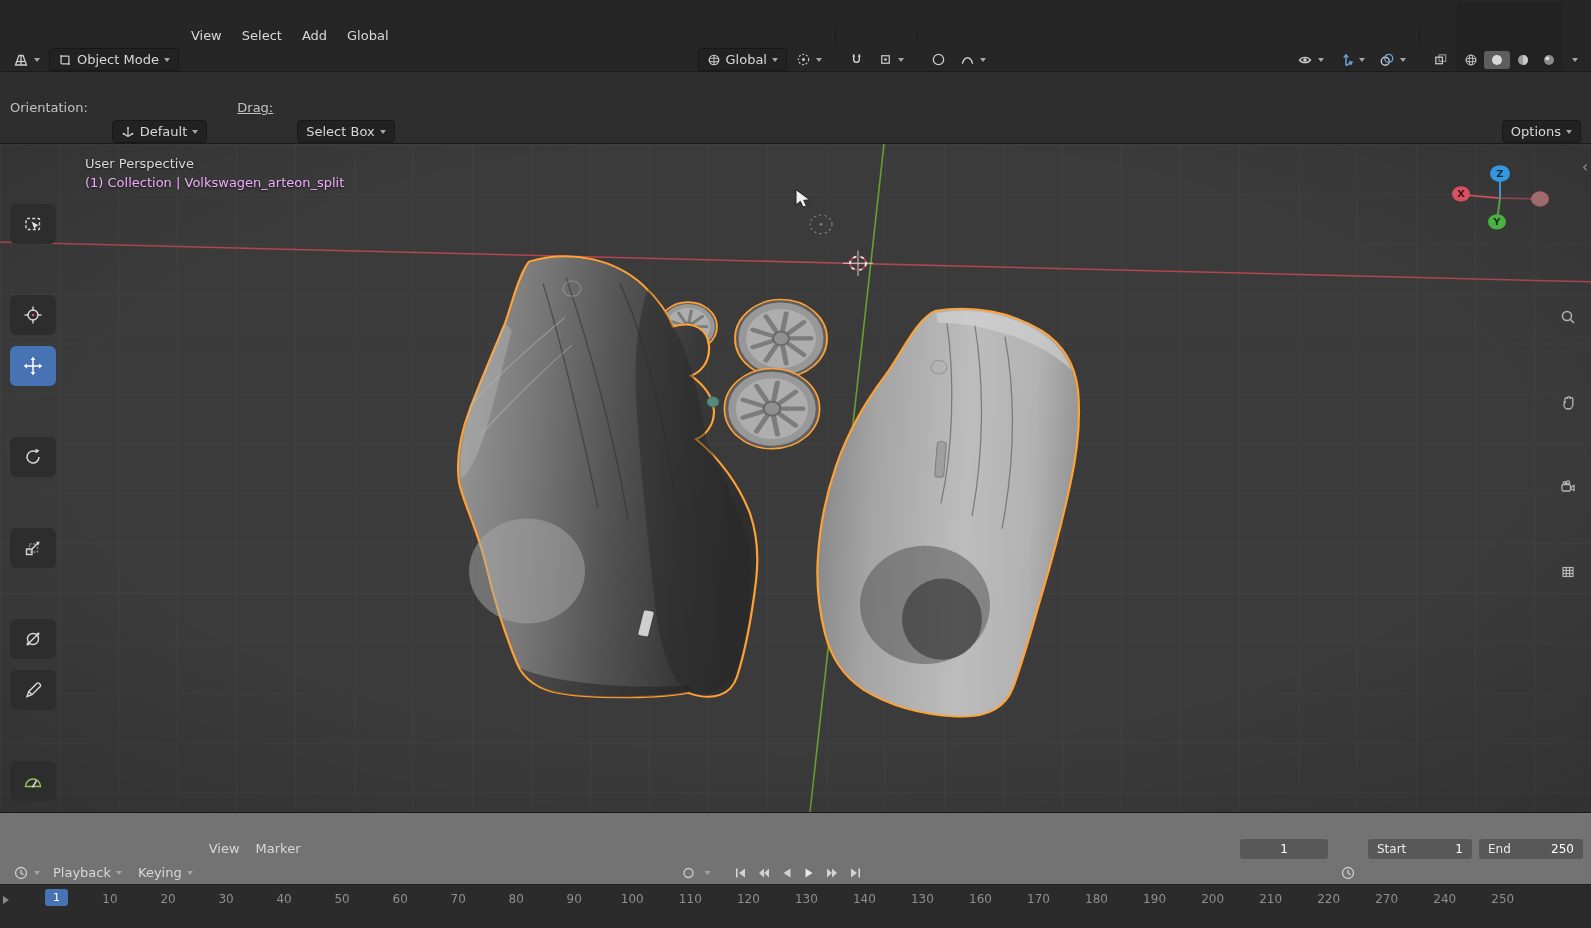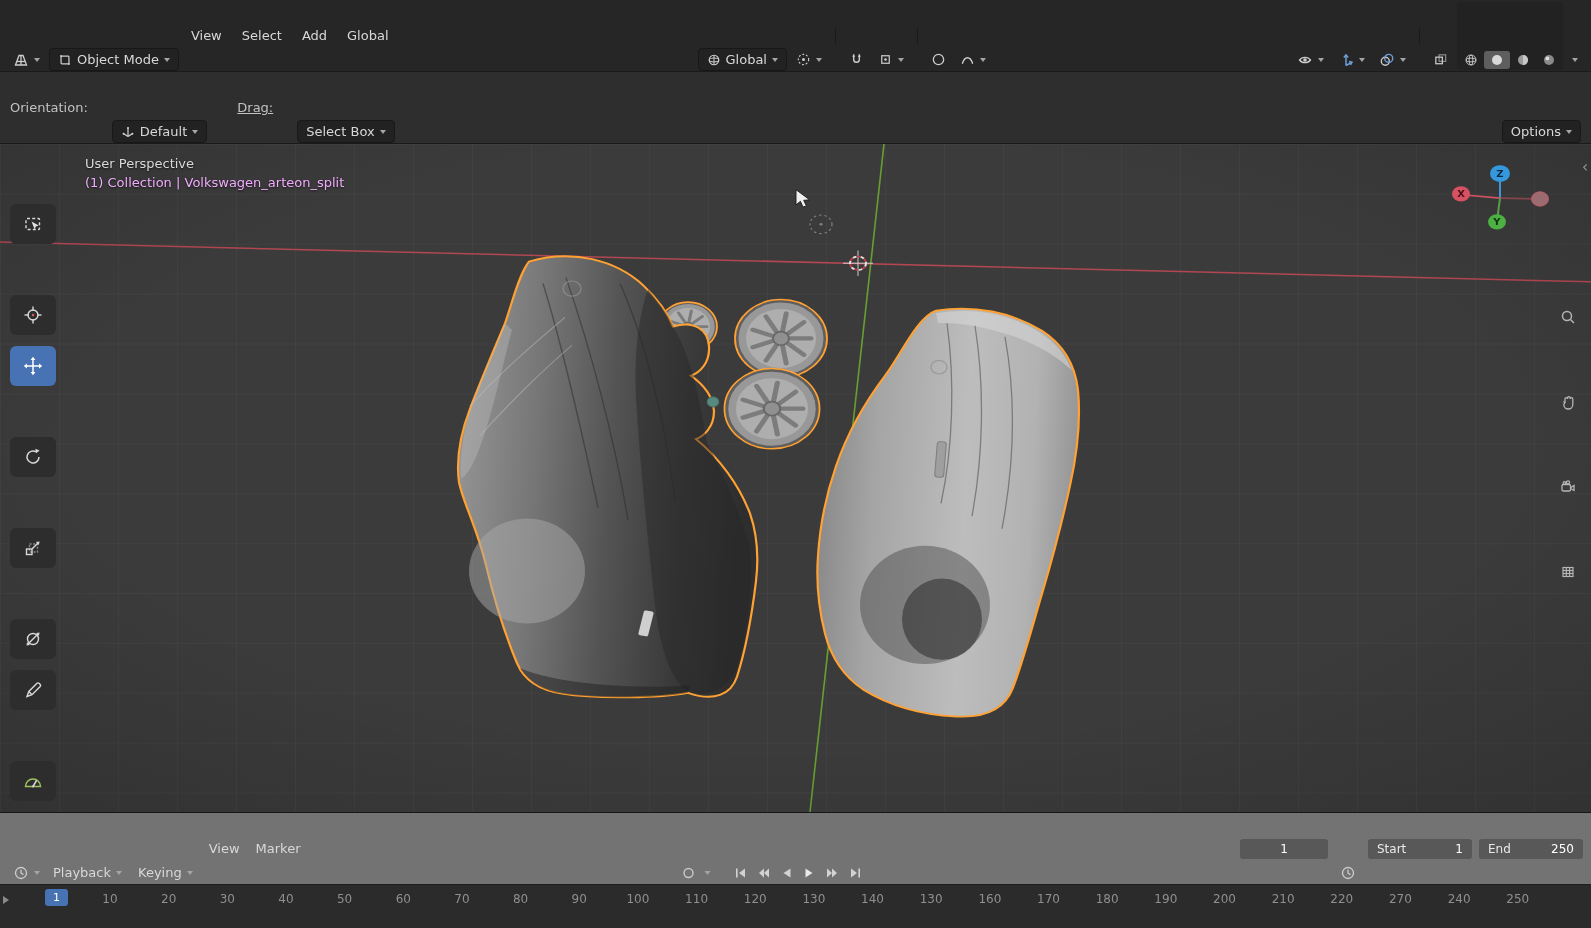--- a/index.html
+++ b/index.html
@@ -78,21 +78,21 @@
   .tl-right { margin-left:auto; display:flex; align-items:center; gap:7px; }
   .fld { background:#585858; border-radius:3px; padding:3px 9px; font-size:12px; color:#ffffff;
          display:flex; align-items:center; }
   .fld.frame { width:88px; justify-content:center; }
   .fld.pair { width:104px; justify-content:space-between; }
   .fld .flabel { color:#e9e9e9; }
 
   .ruler { flex:0 0 44px; background:#2b2b2b; border-top:1px solid #1e1e1e; position:relative; }
   .cur-badge { position:absolute; left:45px; top:4px; background:#4772b3; color:#fff;
                font-size:11px; padding:2px 8px; border-radius:3px; }
-  .ticks { position:absolute; left:81px; right:44px; top:7px; display:flex; justify-content:space-between; }
+  .ticks { position:absolute; left:81px; right:59px; top:7px; display:flex; justify-content:space-between; }
   .tick { width:58px; text-align:center; font-size:12px; color:#8f8f8f; }
   .tl-expand { position:absolute; left:3px; top:11px; width:0; height:0;
                border-left:6px solid #8a8a8a; border-top:4px solid transparent;
                border-bottom:4px solid transparent; }
 </style>
 </head>
 <body>
 
 <div class="app">
 

